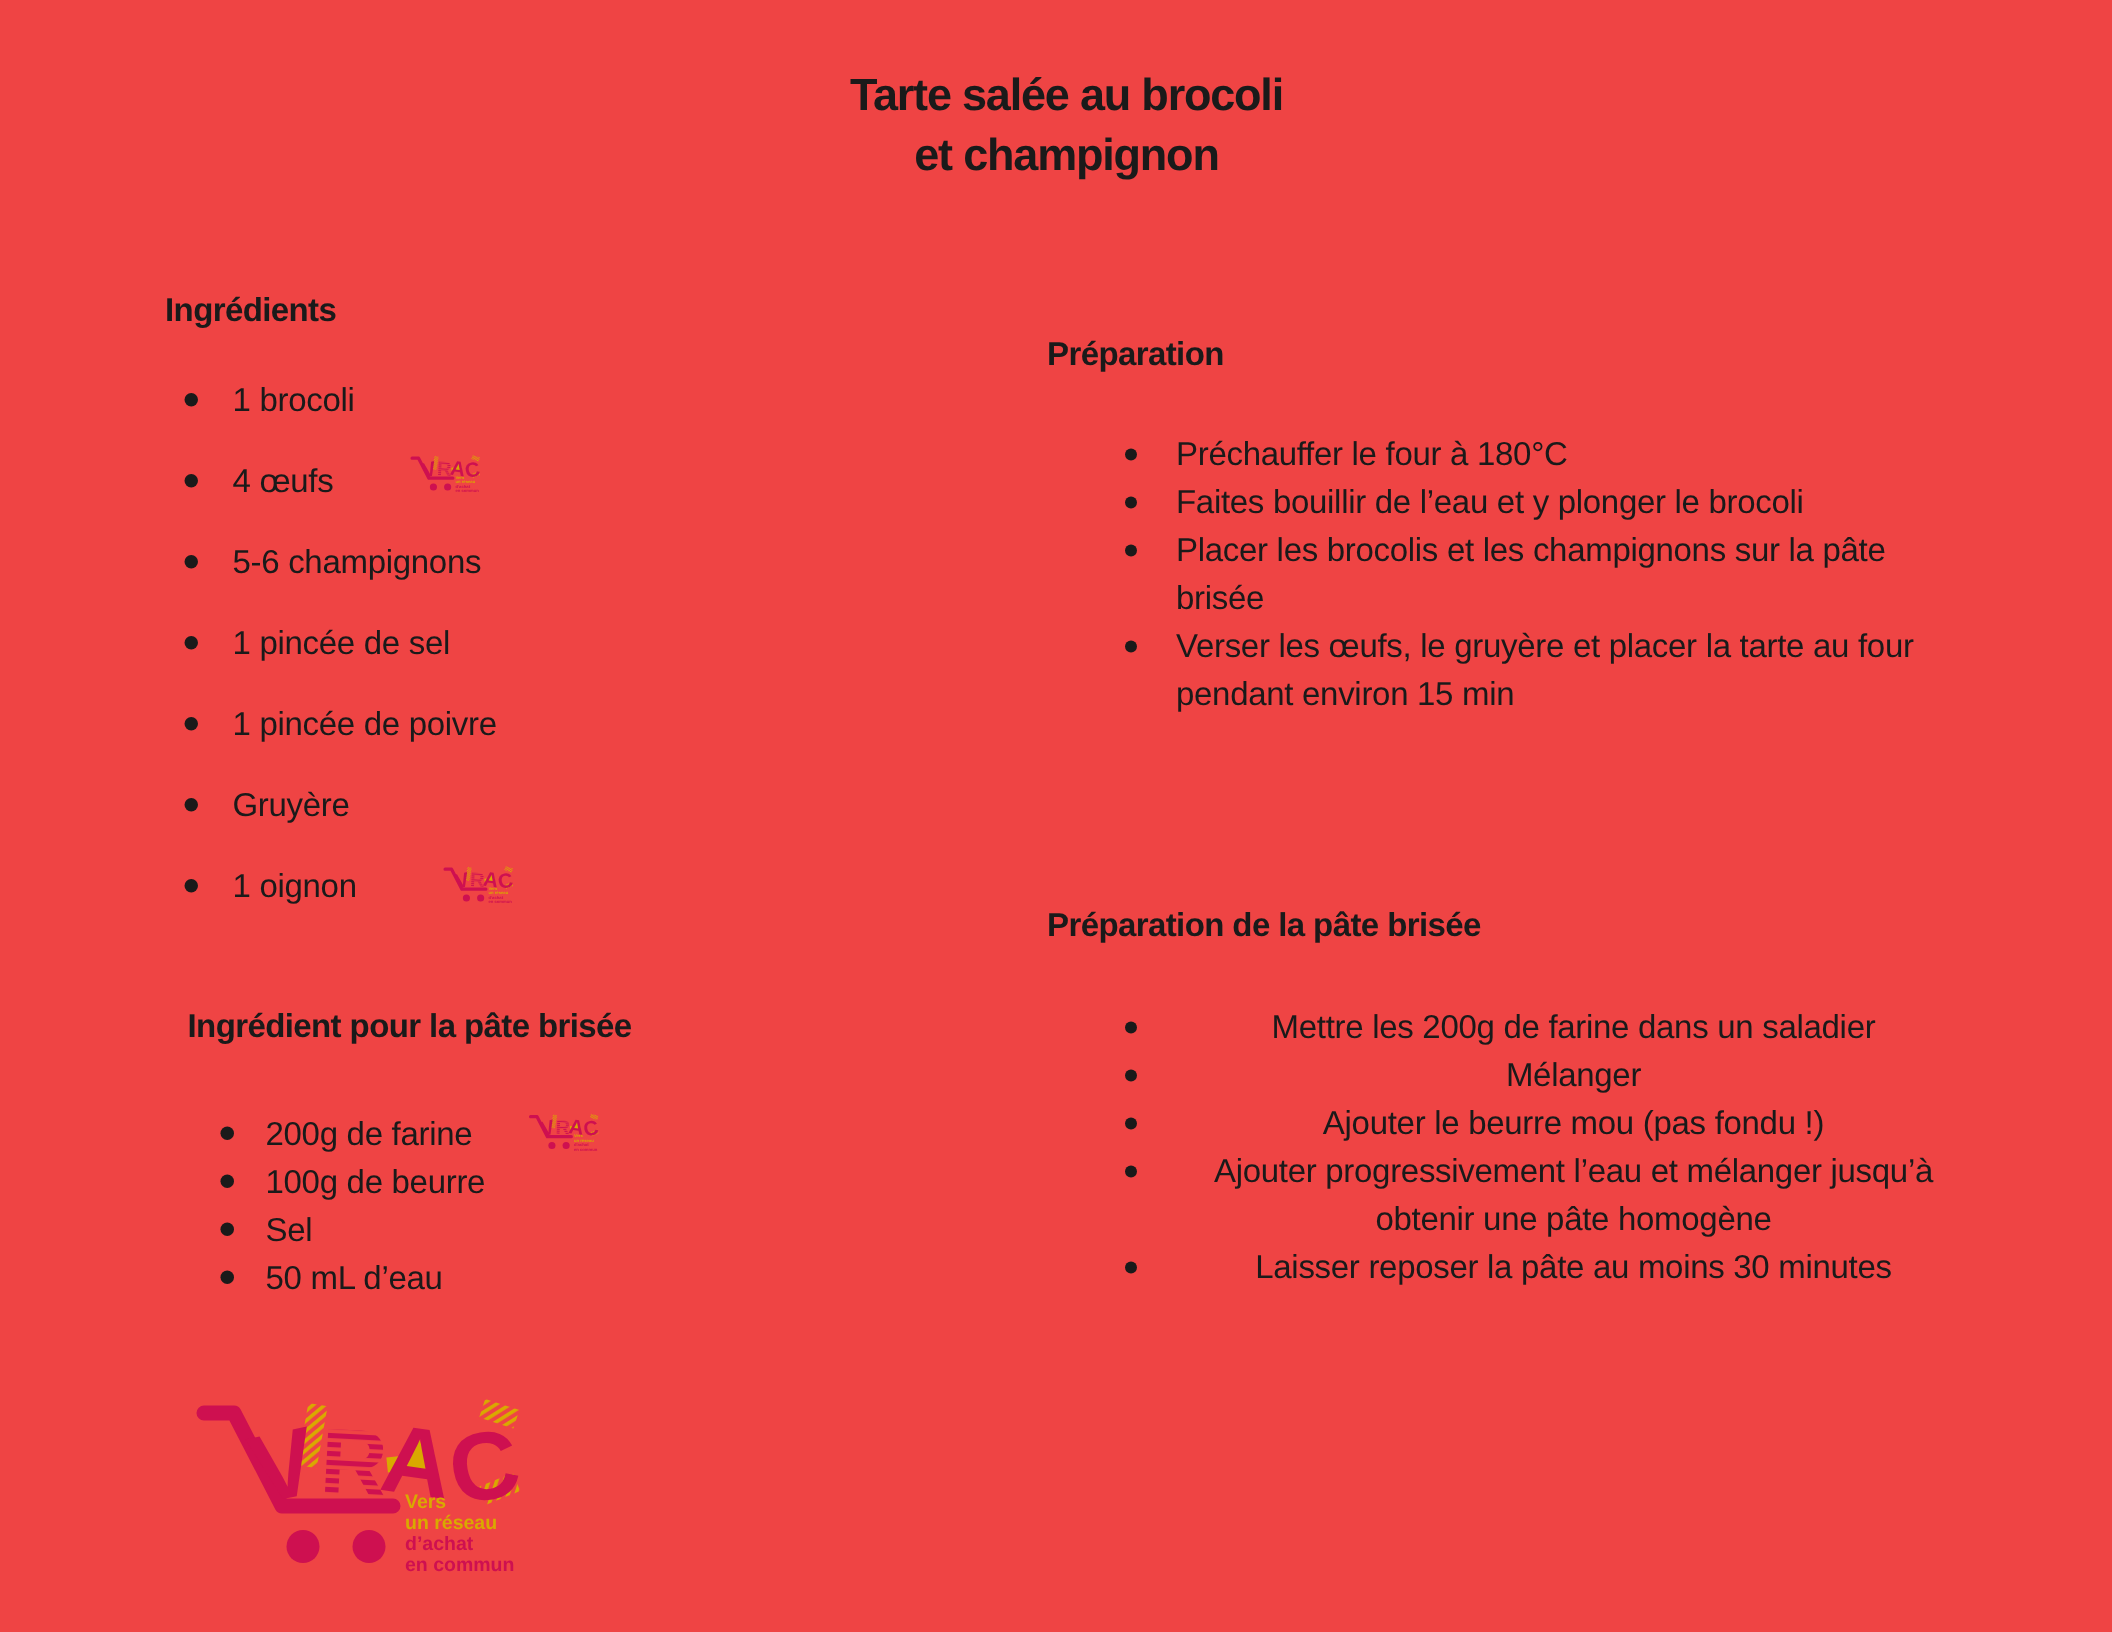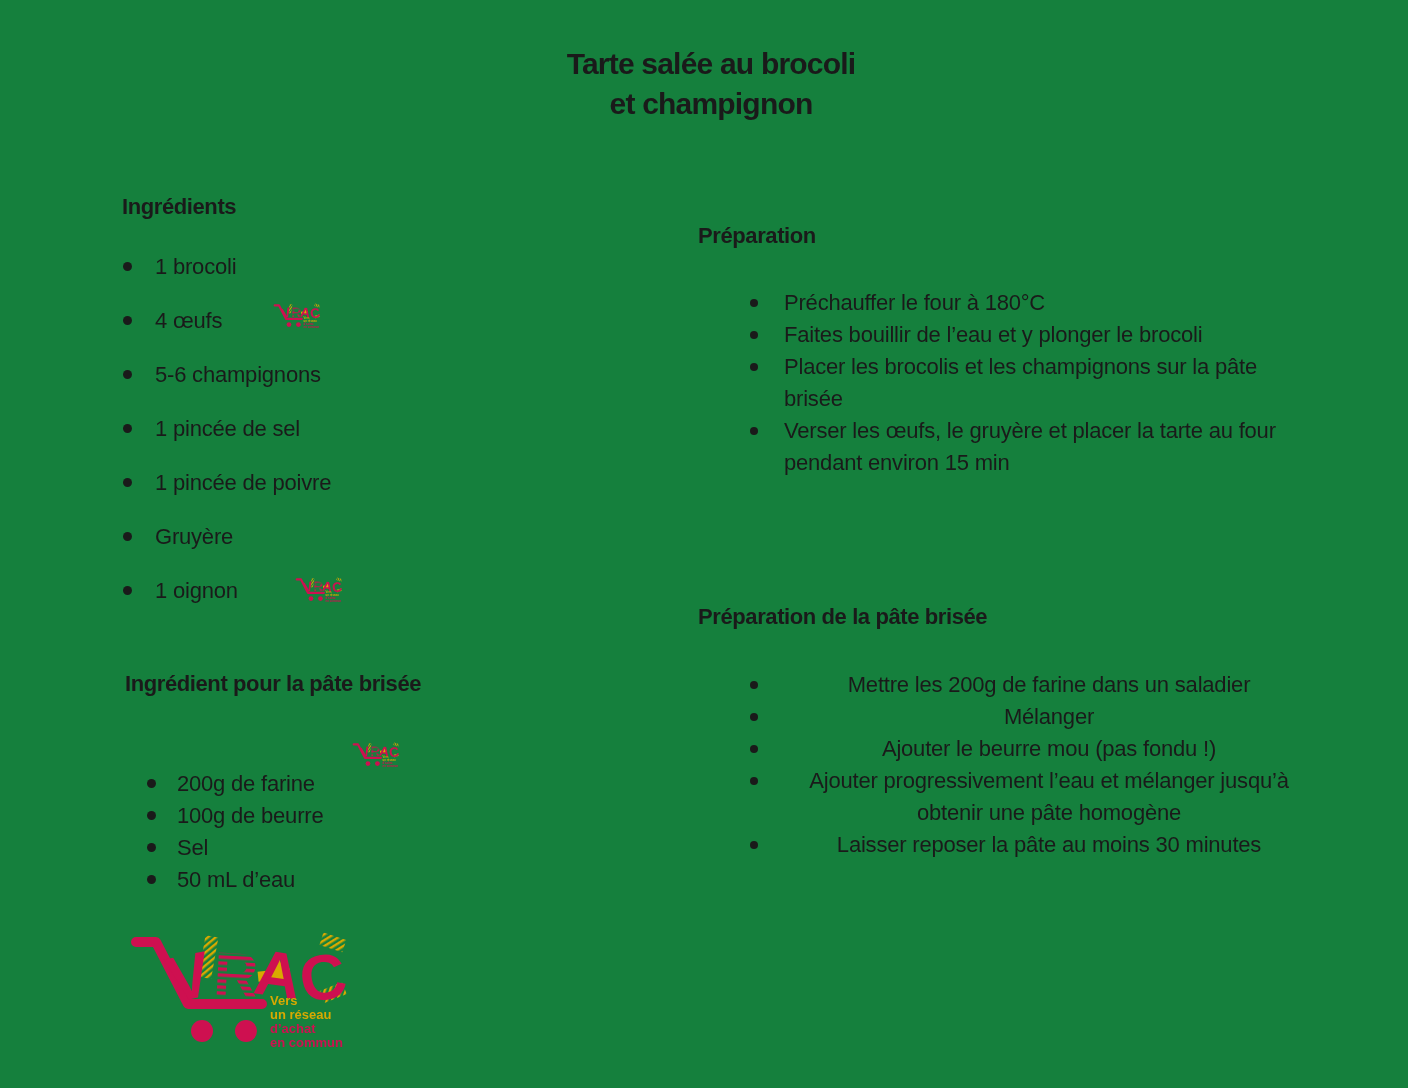--- a/index.html
+++ b/index.html
@@ -1,38 +1,38 @@
 <!DOCTYPE html>
 <html><head>
 <meta charset="utf-8">
 <style>
   html,body{margin:0;padding:0;background:#fff;}
   body{font-family:"Liberation Sans",sans-serif;color:#1a1a1a;}
-  .page{position:relative;width:1408px;height:1088px;background:#15803d;overflow:hidden;}
+  .page{position:relative;width:1408px;height:1088px;background:#ef4444;overflow:hidden;}
 
   .doc-title{position:absolute;top:44px;left:14px;right:0;text-align:center;
     font-weight:bold;font-size:30px;line-height:40px;letter-spacing:-0.8px;}
   .doc-title span{display:block;}
 
   .heading{position:absolute;font-weight:bold;font-size:22px;line-height:28px;
     letter-spacing:-0.4px;white-space:nowrap;}
-  #ing-heading{left:122px;top:193px;text-align:right;}
+  #ing-heading{left:110px;top:193px;text-align:right;}
   #pate-ing-heading{left:125px;top:670px;}
   #prep-heading{left:698px;top:222px;}
   #pate-prep-heading{left:698px;top:603px;}
 
   ul{list-style:none;margin:0;padding:0;position:absolute;}
   li{position:relative;font-size:22px;letter-spacing:-0.2px;}
   .dot{position:absolute;left:0;background:#1a1a1a;border-radius:50%;}
 
   #ing-list{left:123px;top:253px;}
   #ing-list li{line-height:27px;margin-bottom:27px;padding-left:32px;white-space:nowrap;}
   #ing-list .dot{width:9px;height:9px;top:9px;}
 
-  #pate-ing-list{left:147px;top:740px;margin-top:28px;}
+  #pate-ing-list{left:147px;top:740px;}
   #pate-ing-list li{line-height:32px;padding-left:30px;white-space:nowrap;}
   #pate-ing-list .dot{width:9px;height:9px;top:11px;}
 
   #prep-list{left:750px;top:287px;width:564px;}
   #pate-prep-list{left:750px;top:669px;width:564px;text-align:center;}
   #prep-list li,#pate-prep-list li{line-height:32px;padding-left:34px;}
   #prep-list .dot,#pate-prep-list .dot{width:8px;height:8px;top:12px;}
 
   .logo{position:absolute;}
   .logo svg{display:block;width:100%;height:auto;}

